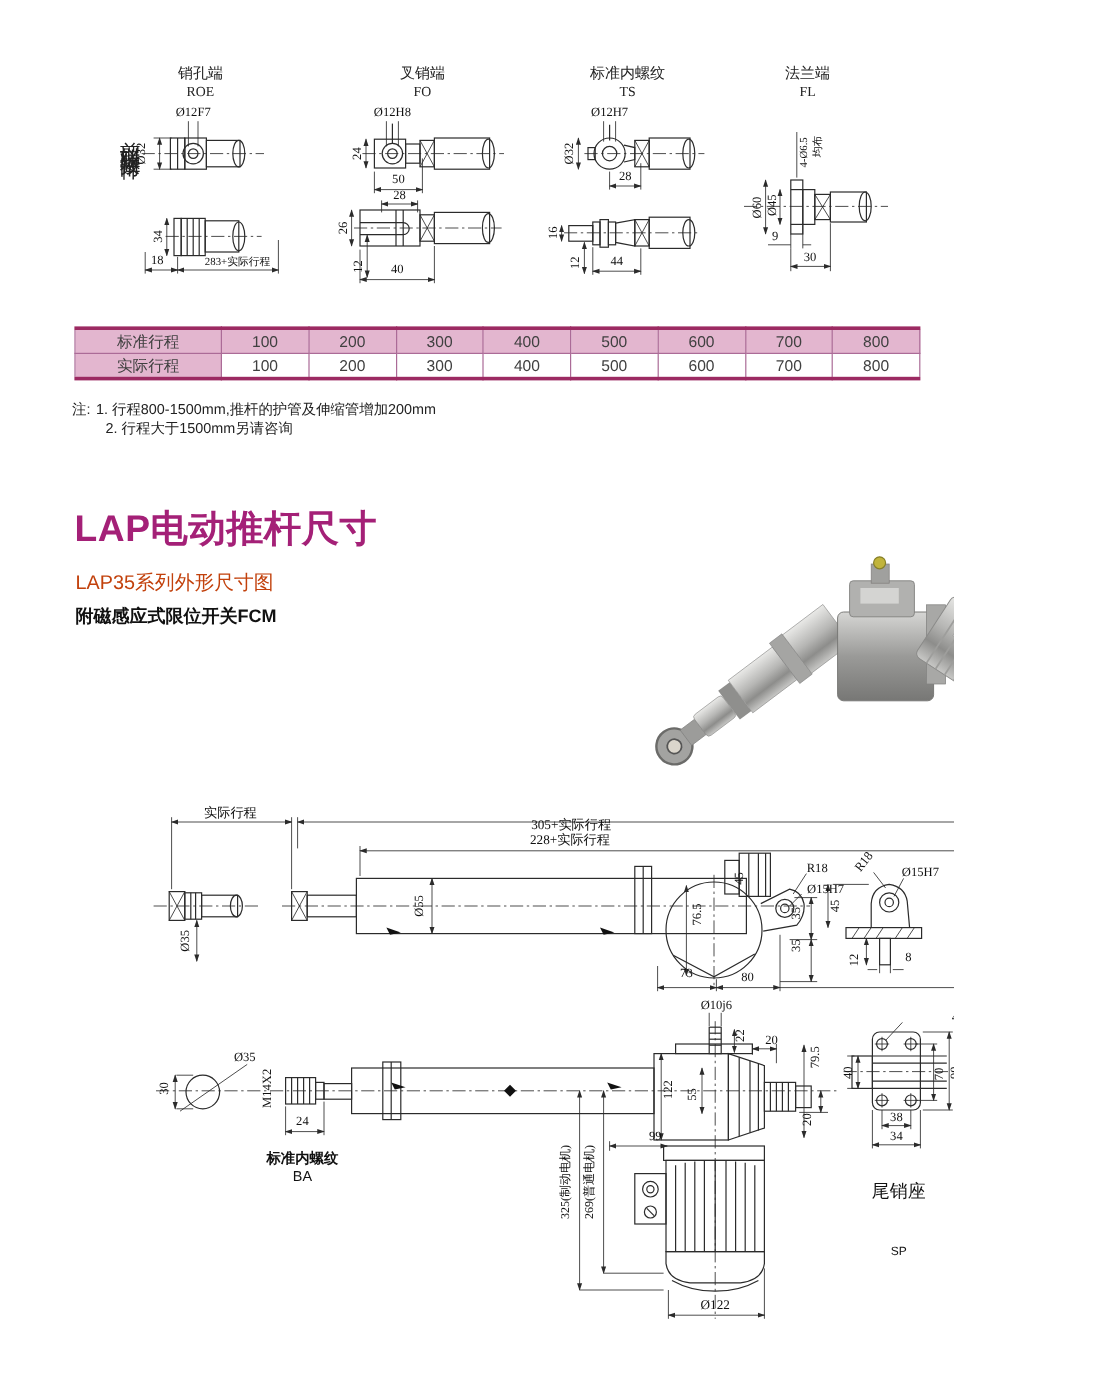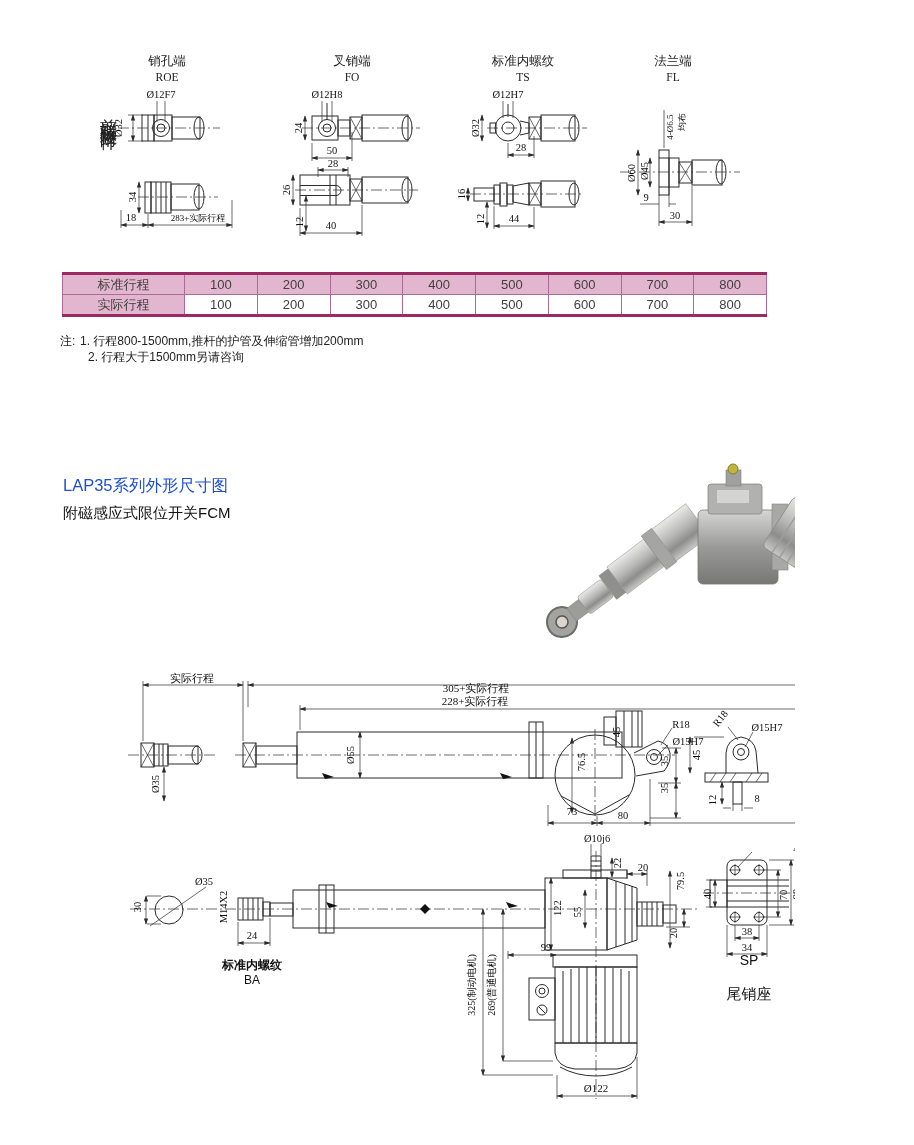--- a/index.html
+++ b/index.html
@@ -30,21 +30,21 @@
 .stroke-table .v{width:72.75px}
 .stroke-table tr.r1 td{background:#e3b6cf}
 .stroke-table tr.r2 td{background:#fff}
 .stroke-table tr.r2 td.lbl{background:#e3b6cf}
 .stroke-table{border-top:3px solid #9c2a62;border-bottom:3px solid #9c2a62}
 
 .note{position:absolute;font-size:12px;color:#222;white-space:nowrap}
 
 .title{position:absolute;left:62px;top:420px;font-size:31px;font-weight:bold;letter-spacing:.5px}
 .subtitle{position:absolute;left:63px;top:475px;font-size:16.5px}
-.feature{position:absolute;left:63px;top:504px;font-size:15px;font-weight:normal;color:#111}
+.feature{position:absolute;left:63px;top:504px;font-size:15px;font-weight:bold;color:#111}
 svg{position:absolute;overflow:visible}
 .ln{stroke:#2b2b2b;stroke-width:1;fill:none}
 .lt{stroke:#2b2b2b;stroke-width:.7;fill:none}
 .cl{stroke:#2b2b2b;stroke-width:.7;fill:none;stroke-dasharray:11 3 2 3}
 .dimA{marker-start:url(#arrA);marker-end:url(#arrA)}
 .dimB{marker-start:url(#arrB);marker-end:url(#arrB)}
 .fil{fill:#111;stroke:none}
 </style>
 </head>
 <body>
@@ -249,21 +249,22 @@
       <td class="v">700</td>
       <td class="v">800</td>
     </tr>
   </tbody>
     </table>
 
   <span class="note" style="left:60px;top:333px">注:</span>
   <span class="note" style="left:80px;top:333px">1. 行程800-1500mm,推杆的护管及伸缩管增加200mm</span>
   <span class="note" style="left:88px;top:349px">2. 行程大于1500mm另请咨询</span>
 
-  <div class="subtitle" style="color:#1d4ed8">LAP35系列外形尺寸图</div>
+  <h1 class="title" style="color:#a42077">LAP电动推杆尺寸</h1>
+  <div class="subtitle" style="color:#c2410c">LAP35系列外形尺寸图</div>
   <div class="feature">附磁感应式限位开关FCM</div>
 
   <svg class="abs" style="left:540px;top:462px" width="350" height="204" viewBox="0 0 350 204">
     <defs>
       <linearGradient id="pgA" x1="0" y1="0" x2="0" y2="1">
         <stop offset="0" stop-color="#e9e9e7"></stop>
           <stop offset=".45" stop-color="#b6b6b4"></stop>
           <stop offset=".72" stop-color="#8d8d8b"></stop>
           <stop offset="1" stop-color="#c8c8c6"></stop>
       </linearGradient>
@@ -523,15 +524,15 @@
   <span class="dl rot s10" style="left:472px;top:985px">325(制动电机)</span>
   <span class="dl rot s10" style="left:492px;top:985px">269(普通电机)</span>
   <span class="dl s11" style="left:596px;top:1088px">Ø122</span>
   <span class="dl" style="left:804px;top:849px">4-Ø9</span>
   <span class="dl rot" style="left:708px;top:894px">40</span>
   <span class="dl rot" style="left:784px;top:895px">70</span>
   <span class="dl rot" style="left:797px;top:894px">90</span>
   <span class="dl" style="left:747px;top:932px">38</span>
   <span class="dl" style="left:747px;top:948px">34</span>
   <span class="dl sans" style="left:749px;top:993px;font-size:15px">尾销座</span>
-  <span class="dl sans" style="left:749px;top:960px;font-size:14px">SP</span>
+  <span class="dl sans" style="left:749px;top:1044px;font-size:10px">SP</span>
 
 </div>
 
 </body></html>

